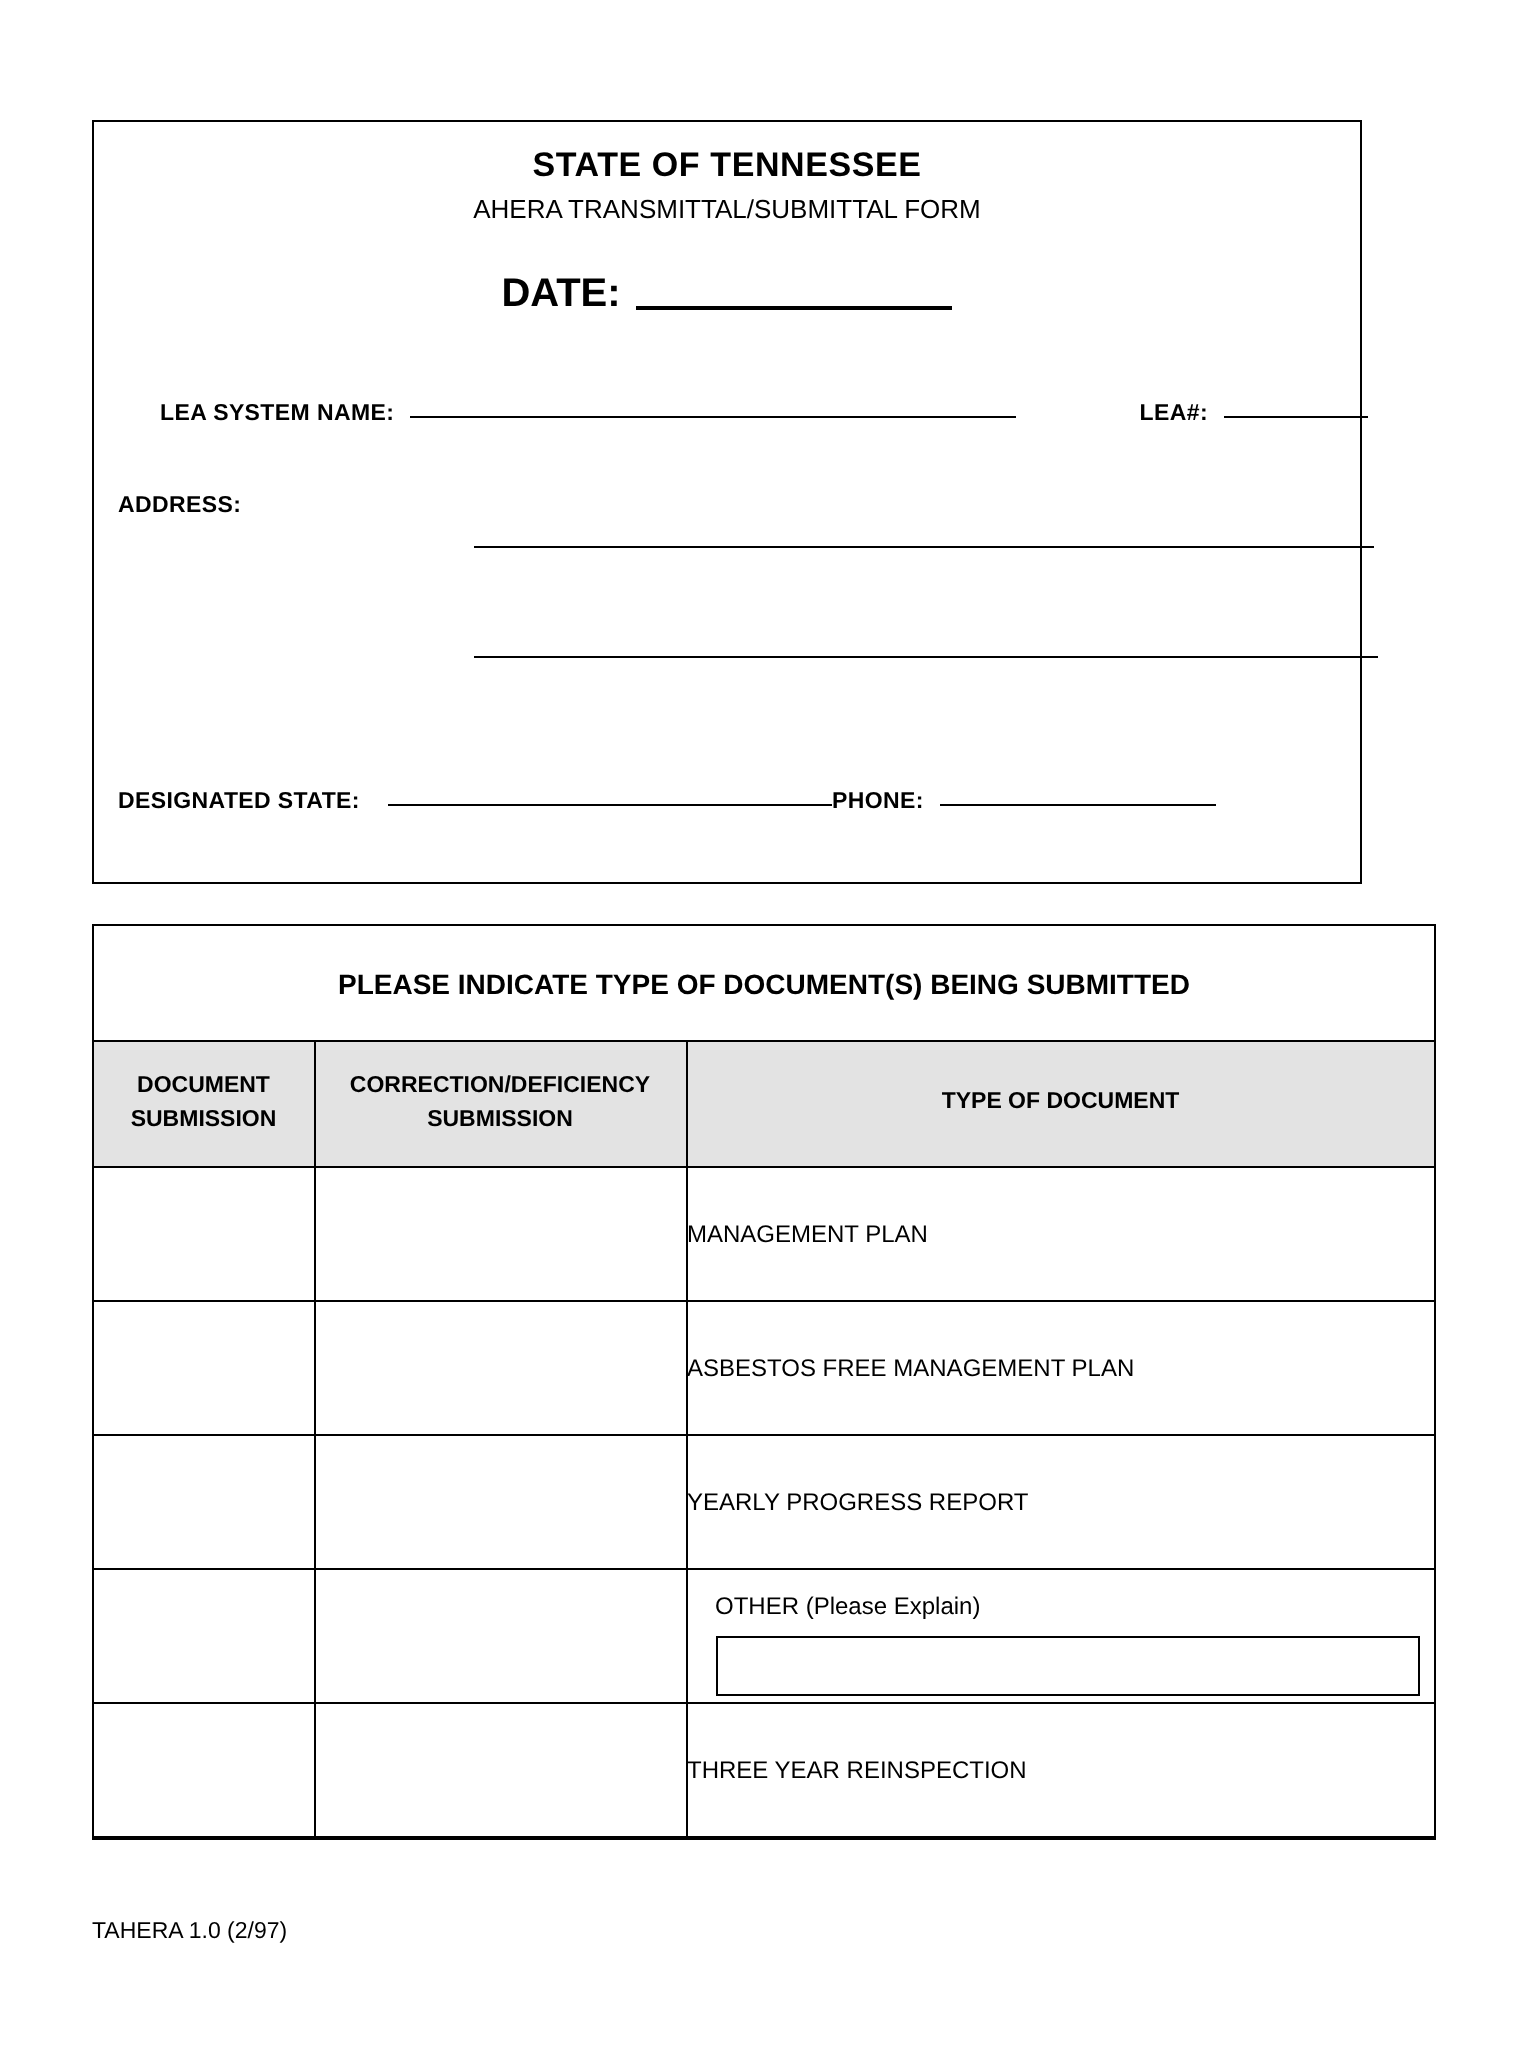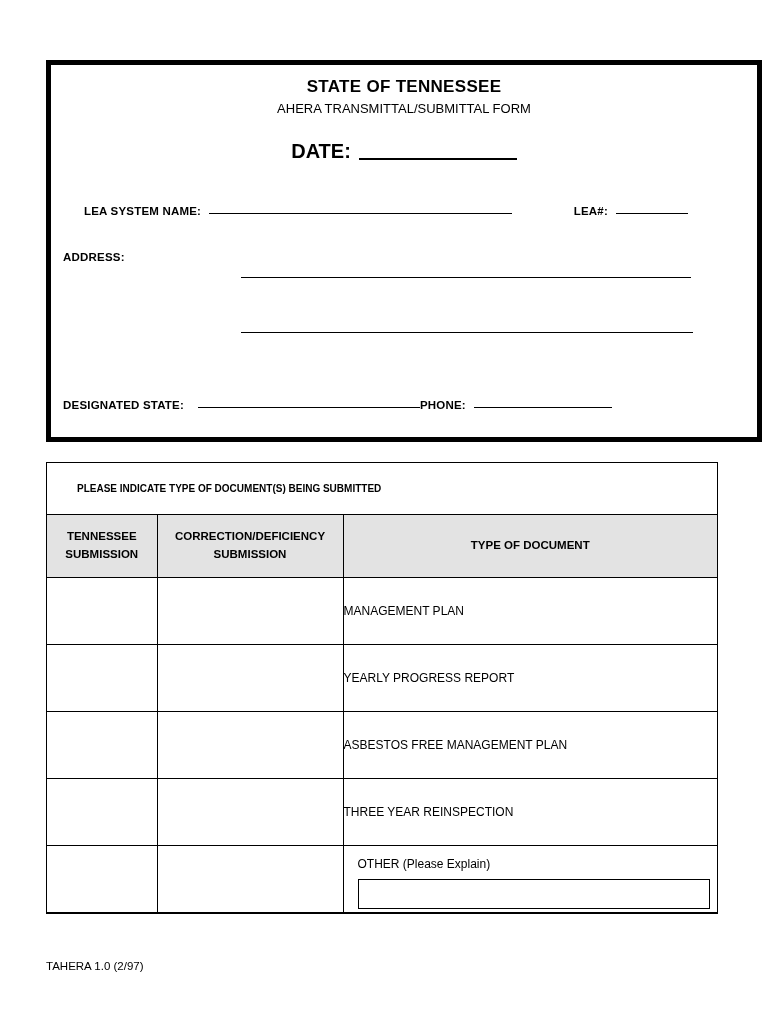--- a/index.html
+++ b/index.html
@@ -23,23 +23,23 @@
     width: 770px;
     height: 1024px;
     background: #ffffff;
   }
 
   
   .header-box {
     position: absolute;
     left: 46px;
     top: 60px;
-    width: 716px;
+    width: 635px;
     height: 382px;
-    border: 5px solid #000000;
+    border: 1px solid #000000;
     box-sizing: border-box;
   }
 
   .title-main {
     text-align: center;
     font-size: 17px;
     font-weight: bold;
     letter-spacing: 0.3px;
     margin-top: 12px;
   }
@@ -123,21 +123,22 @@
   .table-box {
     position: absolute;
     left: 46px;
     top: 462px;
     width: 672px;
     border: 1px solid #000000;
     box-sizing: border-box;
   }
 
   .instruction {
-    font-size: 10px;
+    text-align: center;
+    font-size: 14px;
     font-weight: bold;
     line-height: 1.65;
     padding: 18px 30px 16px 30px;
   }
 
   table.doc-table {
     border-collapse: collapse;
     width: 100%;
     table-layout: fixed;
   }
@@ -234,61 +235,61 @@
 
     <table class="doc-table">
       <colgroup>
         <col style="width:110px">
         <col style="width:186px">
         <col>
       </colgroup>
       <thead>
         <tr>
           <th class="col-div">
-            <div class="th-inner">TENNESSEE</div>
+            <div class="th-inner">DOCUMENT</div>
             <div class="th-inner">SUBMISSION</div>
           </th>
           <th class="col-div">
             <div class="th-inner">CORRECTION/DEFICIENCY</div>
             <div class="th-inner">SUBMISSION</div>
           </th>
           <th>
             <div class="th-inner">TYPE OF DOCUMENT</div>
           </th>
         </tr>
       </thead>
       <tbody>
         <tr>
           <td class="col-div"></td>
           <td class="col-div"></td>
           <td class="cell-text">MANAGEMENT PLAN</td>
         </tr>
         <tr>
           <td class="col-div"></td>
           <td class="col-div"></td>
+          <td class="cell-text">ASBESTOS FREE MANAGEMENT PLAN</td>
+        </tr>
+        <tr>
+          <td class="col-div"></td>
+          <td class="col-div"></td>
           <td class="cell-text">YEARLY PROGRESS REPORT</td>
-        </tr>
-        <tr>
-          <td class="col-div"></td>
-          <td class="col-div"></td>
-          <td class="cell-text">ASBESTOS FREE MANAGEMENT PLAN</td>
-        </tr>
-        <tr>
-          <td class="col-div"></td>
-          <td class="col-div"></td>
-          <td class="cell-text">THREE YEAR REINSPECTION</td>
         </tr>
         <tr>
           <td class="col-div other-cell"></td>
           <td class="col-div other-cell"></td>
           <td class="other-cell">
             <div class="other-label">OTHER (Please Explain)</div>
             <div class="other-box"></div>
           </td>
         </tr>
+        <tr>
+          <td class="col-div"></td>
+          <td class="col-div"></td>
+          <td class="cell-text">THREE YEAR REINSPECTION</td>
+        </tr>
       </tbody>
     </table>
 
   </div>
 
   <div class="footer-note">TAHERA 1.0 (2/97)</div>
 
 </div>
 
 </body></html>

